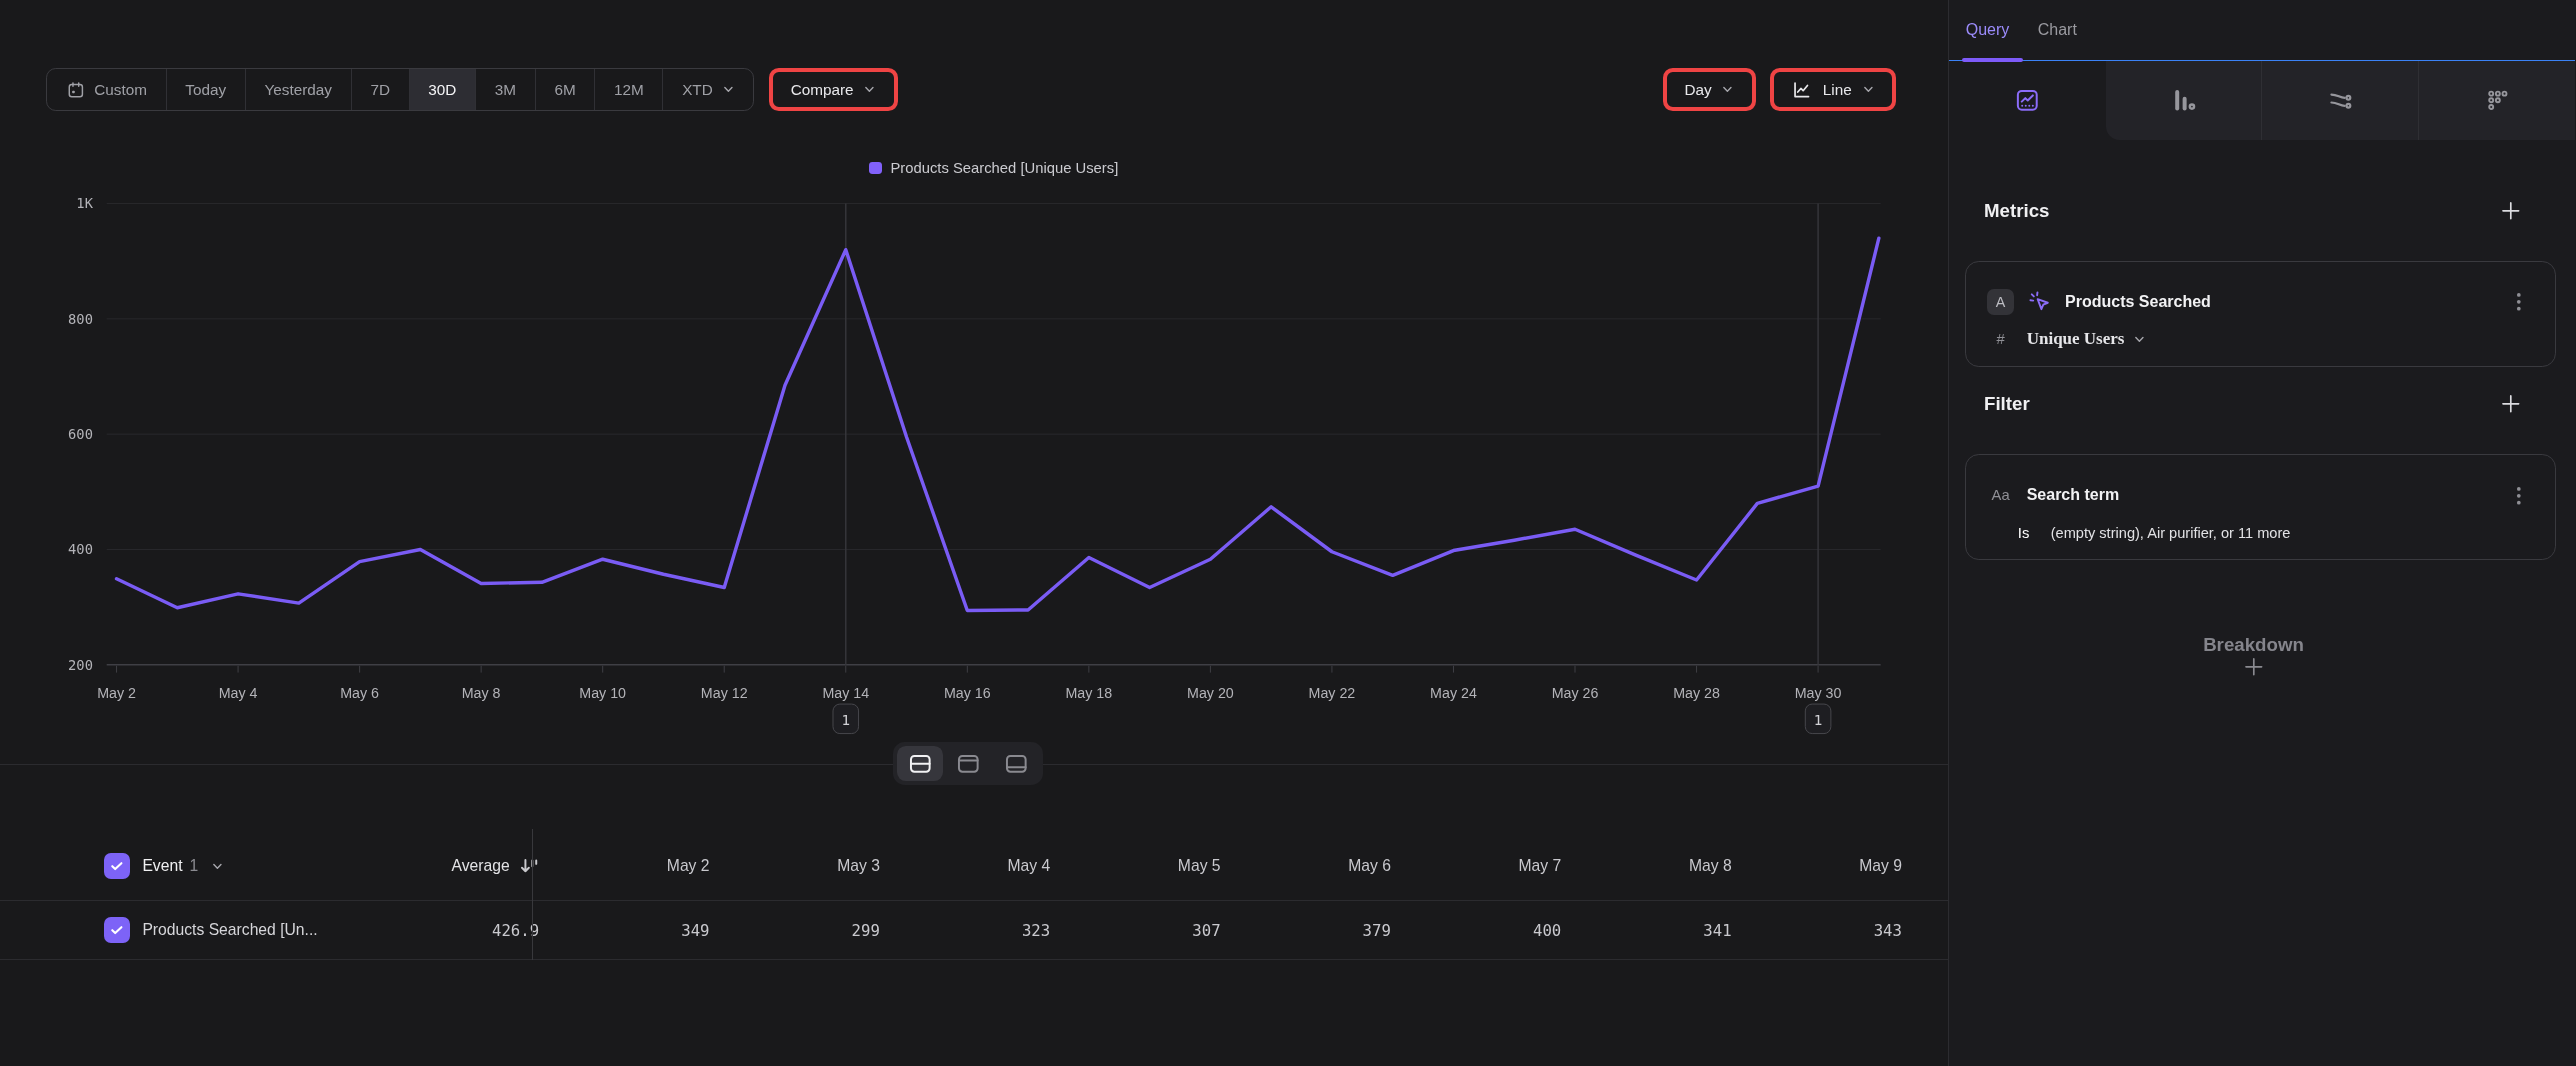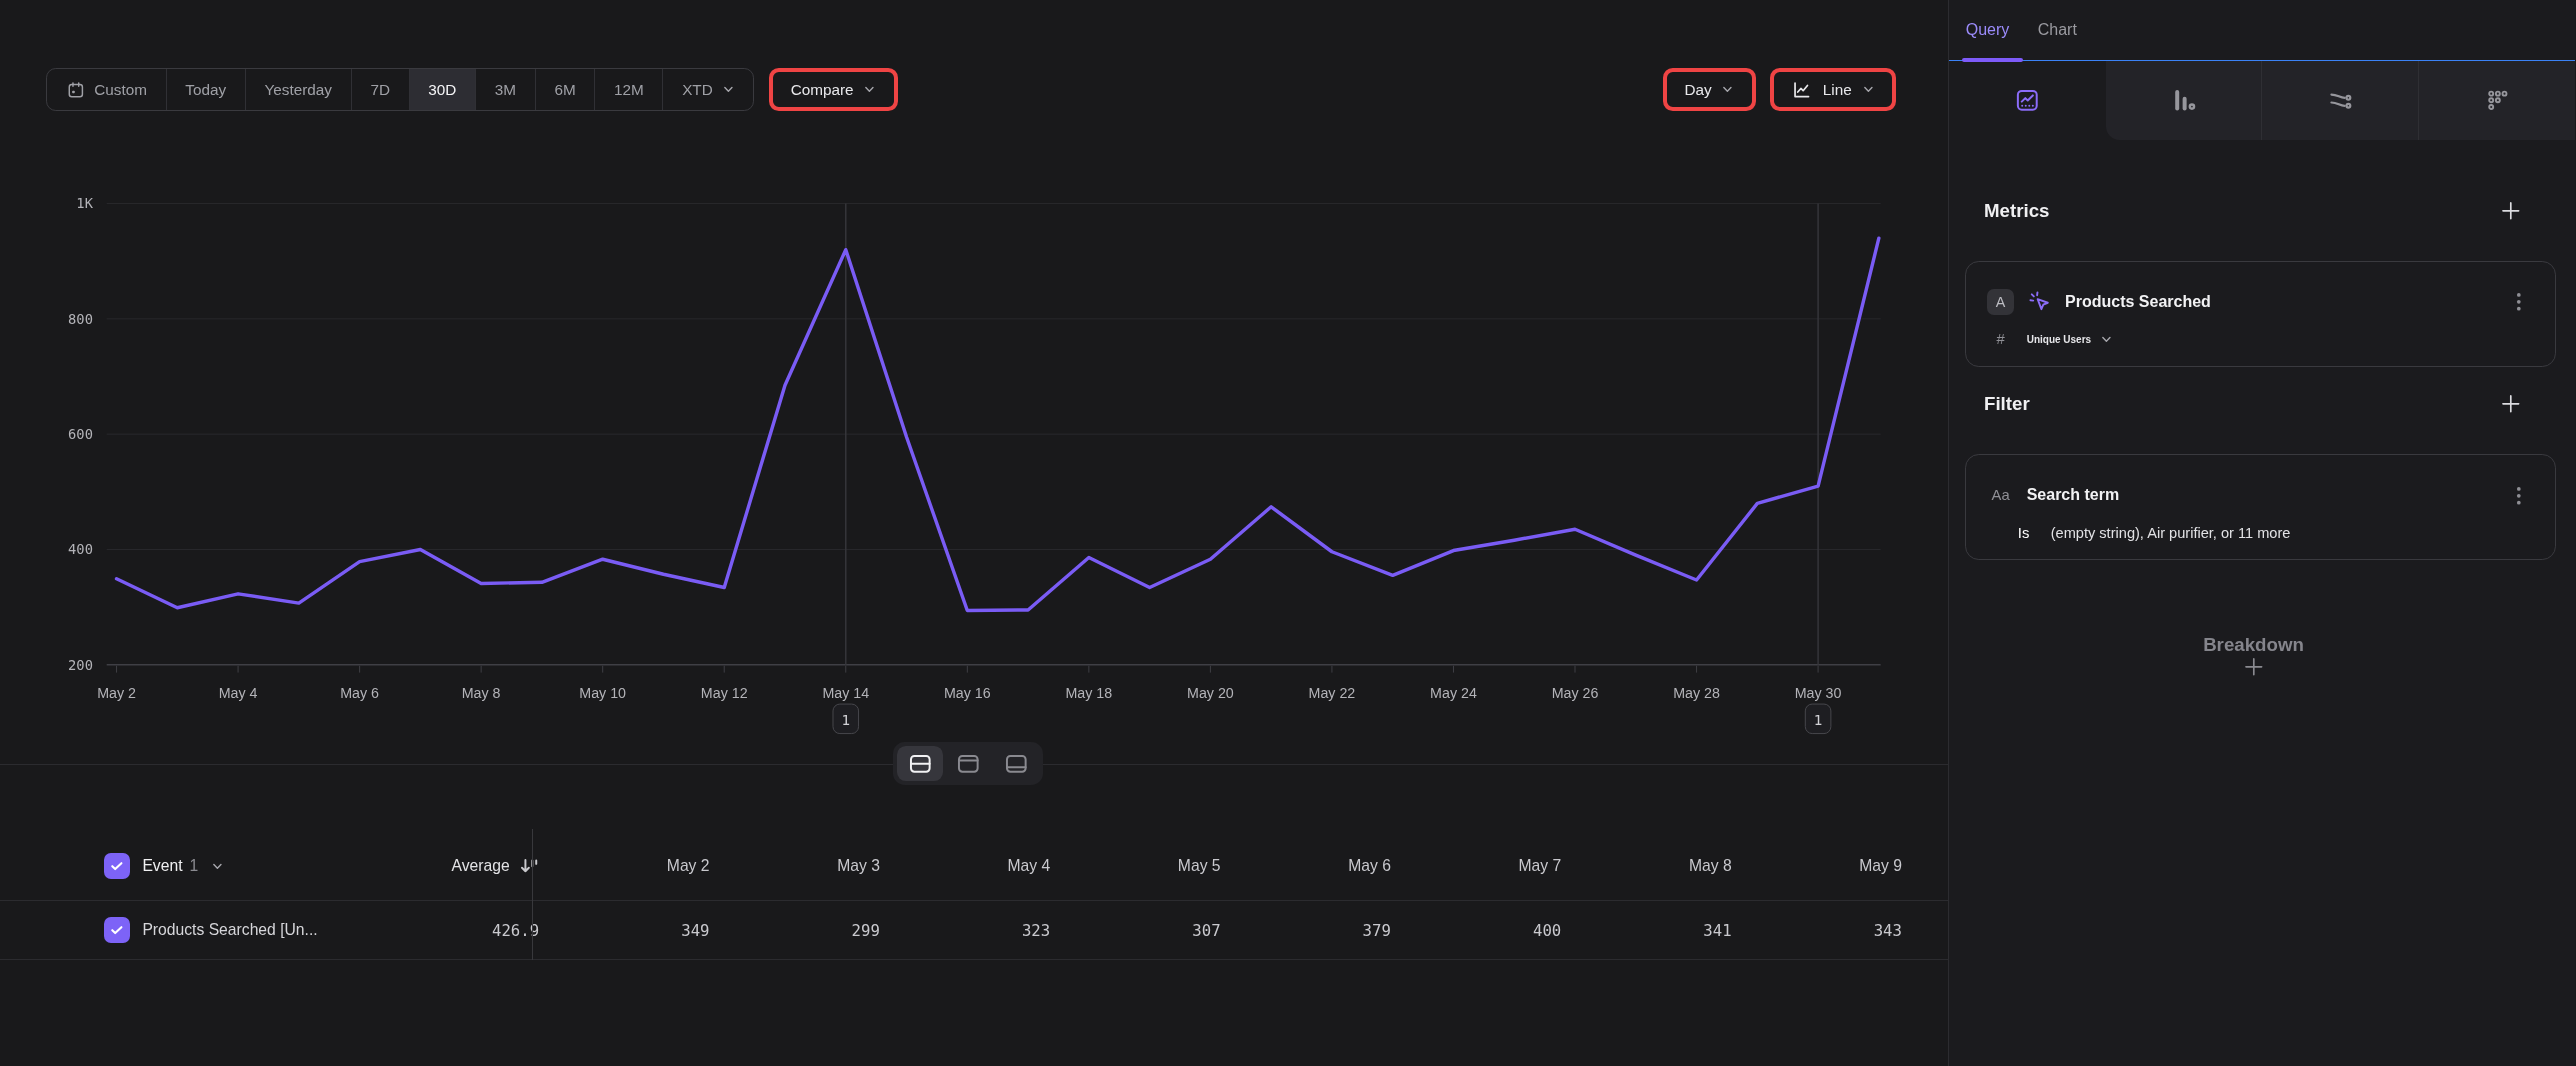--- a/index.html
+++ b/index.html
@@ -70,21 +70,21 @@
   .sec-title.dim { color:#85858c; }
   .plus-btn { width:23.6px; height:23.6px; display:flex; align-items:center; justify-content:center; cursor:pointer; }
   .card { margin:36px 18.7px 0 15.7px; border:1px solid #3a3a3f; border-radius:13.8px; padding:25.6px 25.6px 0 21.6px; }
   .card-row1 { display:flex; align-items:center; height:29.5px; }
   .badge-letter { width:26.6px; height:26.6px; border-radius:6.9px; background:#333338; color:#bcbcc2; font-size:14.3px; display:flex; align-items:center; justify-content:center; flex:0 0 auto; }
   .aa-badge { width:26.6px; text-align:center; color:#8f8f95; font-size:14.8px; flex:0 0 auto; }
   .card-name { font-size:16px; font-weight:600; color:#f2f2f4; margin-left:12.8px; }
   .kebab { margin-left:auto; cursor:pointer; display:flex; }
   .card-row2 { display:flex; align-items:center; height:27.6px; margin-top:21.6px; padding-bottom:25.6px; }
   .hash { width:26.6px; text-align:center; color:#8f8f95; font-size:14.8px; }
-  .agg-label { font-size:10px; font-weight:600; color:#e6e6e9; margin-left:12.8px; margin-right:8.9px; }
+  .agg-label { font-size:17px; font-weight:600; color:#e6e6e9; margin-left:12.8px; margin-right:8.9px;font-family:Liberation Serif, serif; }
   .op-label { width:26.6px; text-align:center; color:#ffffff; font-size:14.8px; margin-left:23px; }
   .filter-value { font-size:14.6px; color:#e2e2e5; margin-left:13.8px; }
   .mt-metrics { margin-top:57px; }
   .mt-filter { margin-top:23.6px; }
   .mt-breakdown { margin-top:74px;flex-direction:column; }
 </style>
 </head>
 <body>
 
 <div class="app">
@@ -149,20 +149,24 @@
           <path d="M4.5 4.5v15h15"></path>
             <path d="M7.5 14.5l3.5-4 2.5 2.5 4.8-5.8"></path>
         </svg>
         <span>Line</span>
         <svg class="chev" viewBox="0 0 18 18">
             <path d="M4 6.5l5 5 5-5"></path>
           </svg>
       </button>
     </div>
 
+    <div class="legend">
+      <span class="legend-sq" style="background:#8161fa"></span>
+      <span>Products Searched [Unique Users]</span>
+    </div>
 
     <svg id="chart-svg" viewBox="0 0 1980 780">
         <line x1="108" x2="1912" y1="207" y2="207" stroke="#29292d" stroke-width="1"></line>
         <text x="94" y="212" text-anchor="end" class="ytick">1K</text>
         <line x1="108" x2="1912" y1="324.25" y2="324.25" stroke="#29292d" stroke-width="1"></line>
         <text x="94" y="329.25" text-anchor="end" class="ytick">800</text>
         <line x1="108" x2="1912" y1="441.5" y2="441.5" stroke="#29292d" stroke-width="1"></line>
         <text x="94" y="446.5" text-anchor="end" class="ytick">600</text>
         <line x1="108" x2="1912" y1="558.75" y2="558.75" stroke="#29292d" stroke-width="1"></line>
         <text x="94" y="563.75" text-anchor="end" class="ytick">400</text>

